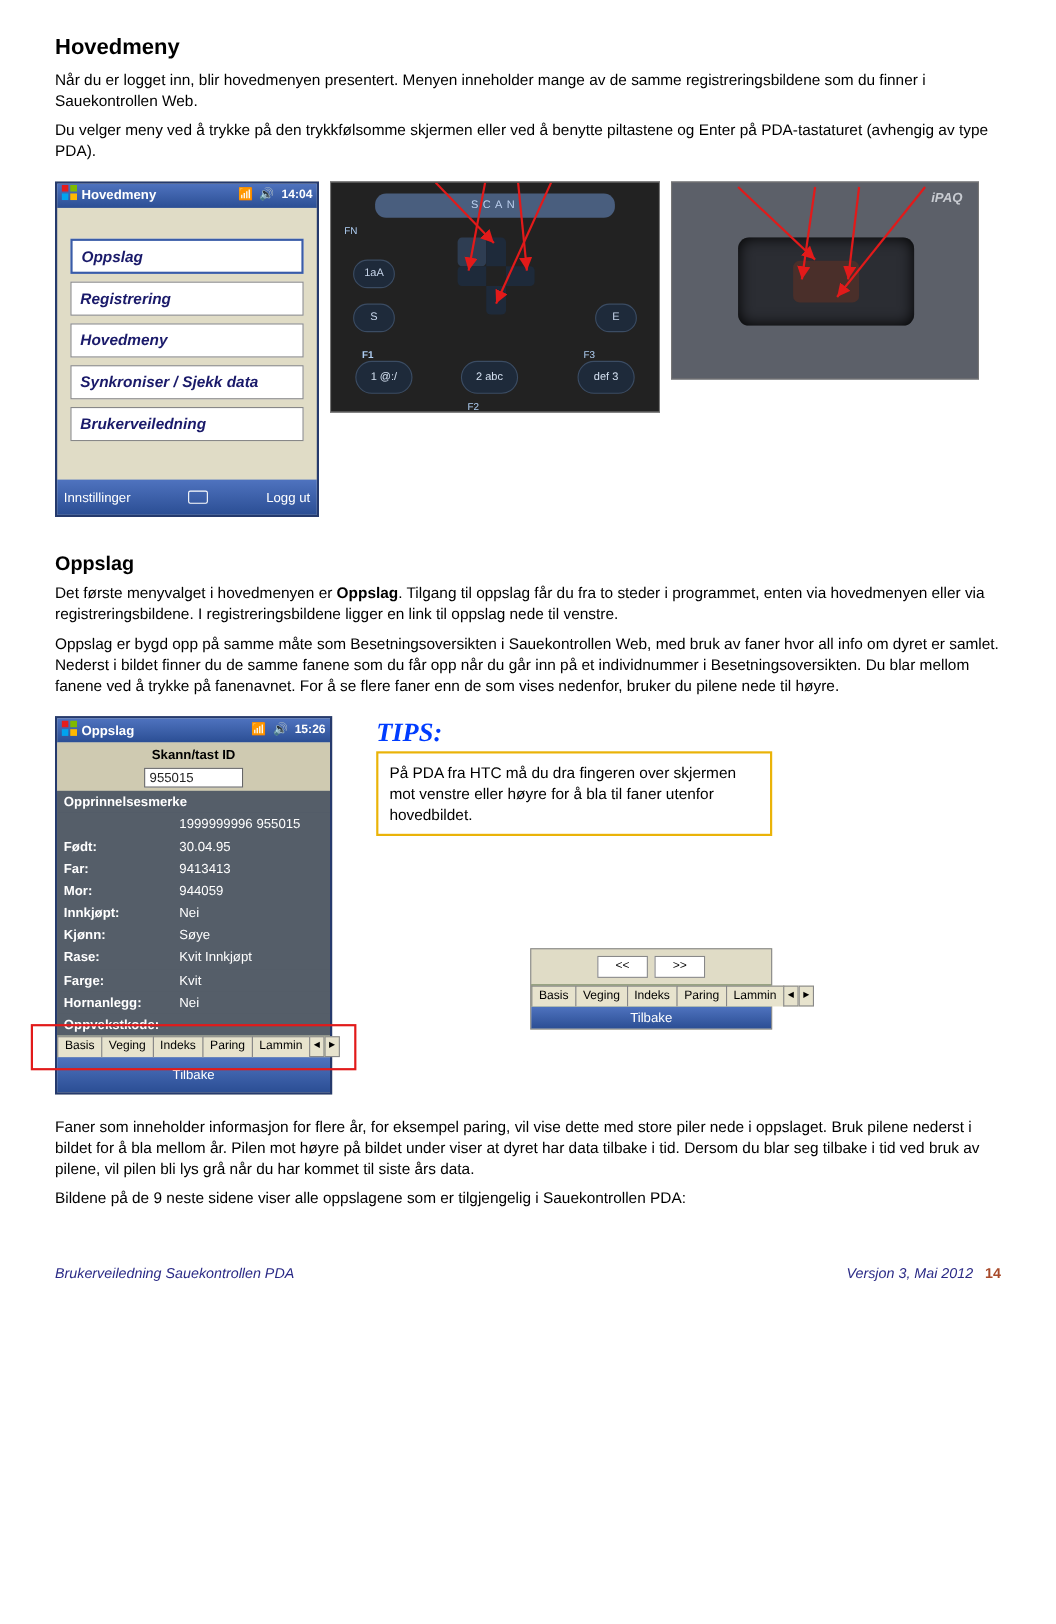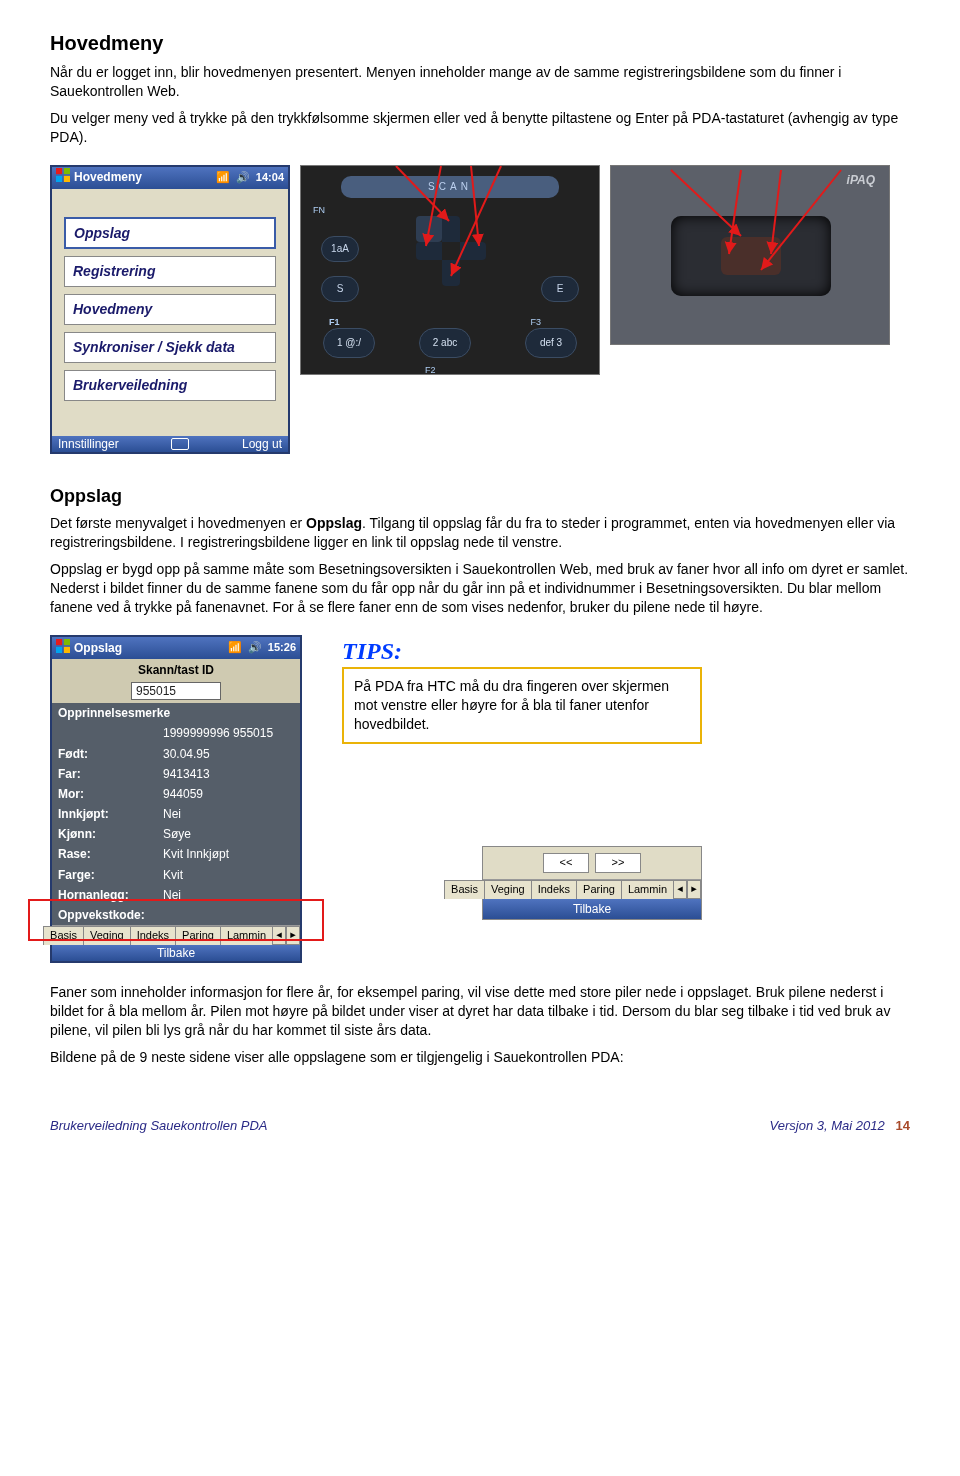--- a/index.html
+++ b/index.html
@@ -22,21 +22,21 @@
   .pda-window { width: 240px; border: 2px solid #253a6d; background: #e0dcc6; font-size: 12px; }
   .pda-title  { background: linear-gradient(#4f73bf,#2b4e94); color:#fff; display:flex; align-items:center; justify-content:space-between; padding:2px 4px; font-weight:bold; height:22px; }
   .pda-title .left  { display:flex; align-items:center; gap:4px; }
   .pda-title .right { display:flex; align-items:center; gap:6px; font-size:11px; }
   .pda-title svg { width:14px; height:14px; }
 
   .menu-list { list-style:none; padding:28px 12px 28px 12px; }
   .menu-list li { background:#fff; border:1px solid #888; padding:5px 8px; margin-bottom:7px; font-style:italic; font-weight:bold; color:#1a1a6a; font-size:14px; }
   .menu-list li.selected { border:2px solid #3a5ca8; }
 
-  .pda-footer { background:linear-gradient(#4f73bf,#2b4e94); color:#fff; display:flex; align-items:center; justify-content:space-between; padding:3px 6px; font-size:12px; height:16px; }
+  .pda-footer { background:linear-gradient(#4f73bf,#2b4e94); color:#fff; display:flex; align-items:center; justify-content:space-between; padding:3px 6px; font-size:12px; height:32px; }
   .pda-footer .kbd { width:18px; height:12px; border:1px solid #fff; display:inline-block; border-radius:2px; position:relative; }
 
   
   .keypad-photo { width:300px; height:210px; background:#222; border:1px solid #777; position:relative; overflow:hidden; }
   .scan-band { position:absolute; top:10px; left:40px; right:40px; height:22px; background:#495e7e; border-radius:10px; color:#bcd0ef; font-size:10px; display:flex; align-items:center; justify-content:center; letter-spacing:4px; }
   .dpad { position:absolute; top:50px; left:115px; width:70px; height:70px; }
   .dpad .arm { position:absolute; background:#1e2a3a; }
   .dpad .up    { left:26px; top:0;  width:18px; height:26px; border-radius:4px 4px 0 0; }
   .dpad .down  { left:26px; bottom:0; width:18px; height:26px; border-radius:0 0 4px 4px; }
   .dpad .leftk { top:26px; left:0;  width:26px; height:18px; border-radius:4px 0 0 4px; }
@@ -52,21 +52,21 @@
   .ipaq-logo { position:absolute; top:6px; right:14px; color:#c9ccd2; font-style:italic; font-size:12px; font-weight:bold; }
   .ipaq-recess { position:absolute; left:60px; top:50px; width:160px; height:80px; background:#2b2d33; border-radius:10px; box-shadow:inset 0 0 14px #000; display:flex; align-items:center; justify-content:center; }
   .ipaq-button { width:60px; height:38px; background:#4a2f2a; border-radius:6px; position:relative; }
 
   
   .oppslag-window { width:252px; border:2px solid #253a6d; background:#e0dcc6; font-size:12px; }
   .field-row { display:flex; padding:2px 6px; }
   .field-row .lbl { width:105px; font-weight:bold; color:#fff; }
   .dark { background:#555e69; color:#fff; }
   .field-row .val { color:#fff; }
-  .tabs-bar { display:flex; background:#4d7c0f; border-top:1px solid #999; height:20px; align-items:stretch; font-size:11px;justify-content:flex-end; }
+  .tabs-bar { display:flex; background:#4d7c0f; border-top:1px solid #999; height:20px; align-items:stretch; font-size:11px; }
   .tabs-bar .tab { border:1px solid #888; border-bottom:none; background:#e7e3cd; padding:1px 6px; margin-right:-1px; }
   .tabs-bar .scroll { margin-left:auto; display:flex; }
   .tabs-bar .scroll span { width:14px; text-align:center; border:1px solid #888; background:#e7e3cd; }
   .input-box { background:#fff; border:1px solid #666; color:#222; padding:0 4px; min-width:90px; display:inline-block; }
   .red-box { border:2px solid #e21a1a; position:absolute; pointer-events:none; }
 
   
   .tips-label { font-family: "Comic Sans MS", cursive; color:#003cff; font-style:italic; font-weight:bold; font-size:24px; }
   .tips-box   { border:2px solid #eab308; padding:8px 10px; max-width:360px; font-size:14px; }
 

